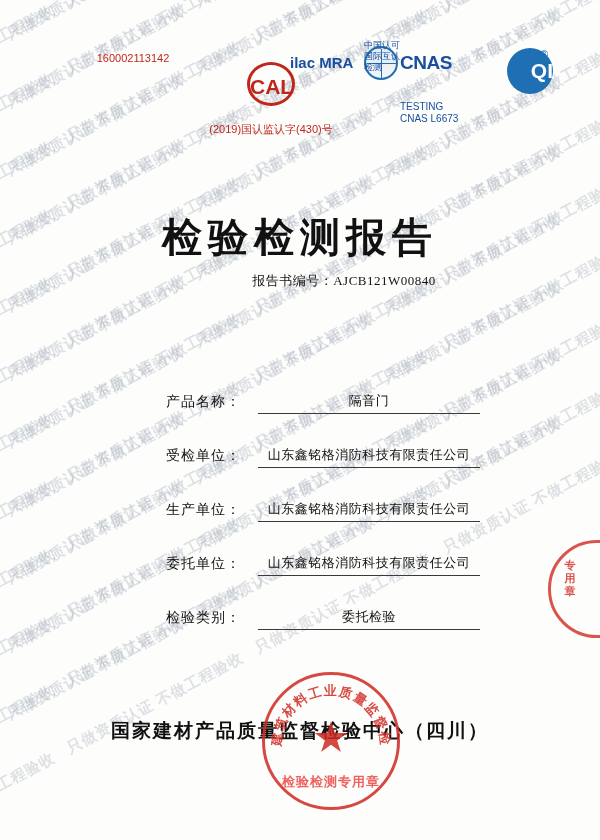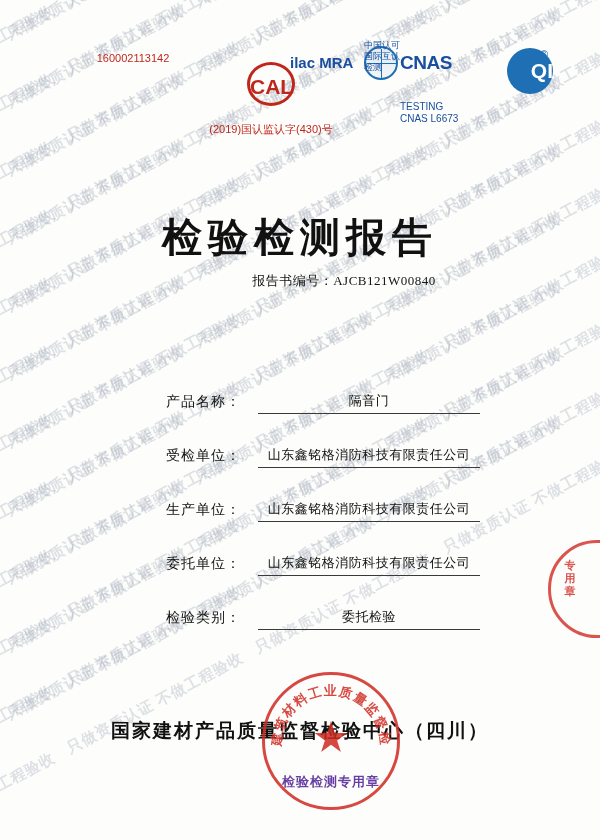--- a/index.html
+++ b/index.html
@@ -305,21 +305,21 @@
     margin-top: -20px;
     background: #d02a22;
     clip-path: polygon(50% 0%, 61% 35%, 98% 35%, 68% 57%, 79% 91%, 50% 70%, 21% 91%, 32% 57%, 2% 35%, 39% 35%);
   }
   .seal-bottom-text {
     position: absolute;
     left: 0;
     right: 0;
     bottom: 16px;
     text-align: center;
-    color: #4c1d95;
+    color: #ef4444;
     font-family: "Liberation Sans", sans-serif;
     font-weight: bold;
     font-size: 13px;
     letter-spacing: 1px;
   }
   .seal-arc {
     position: absolute;
     left: 0;
     top: 0;
     width: 132px;

